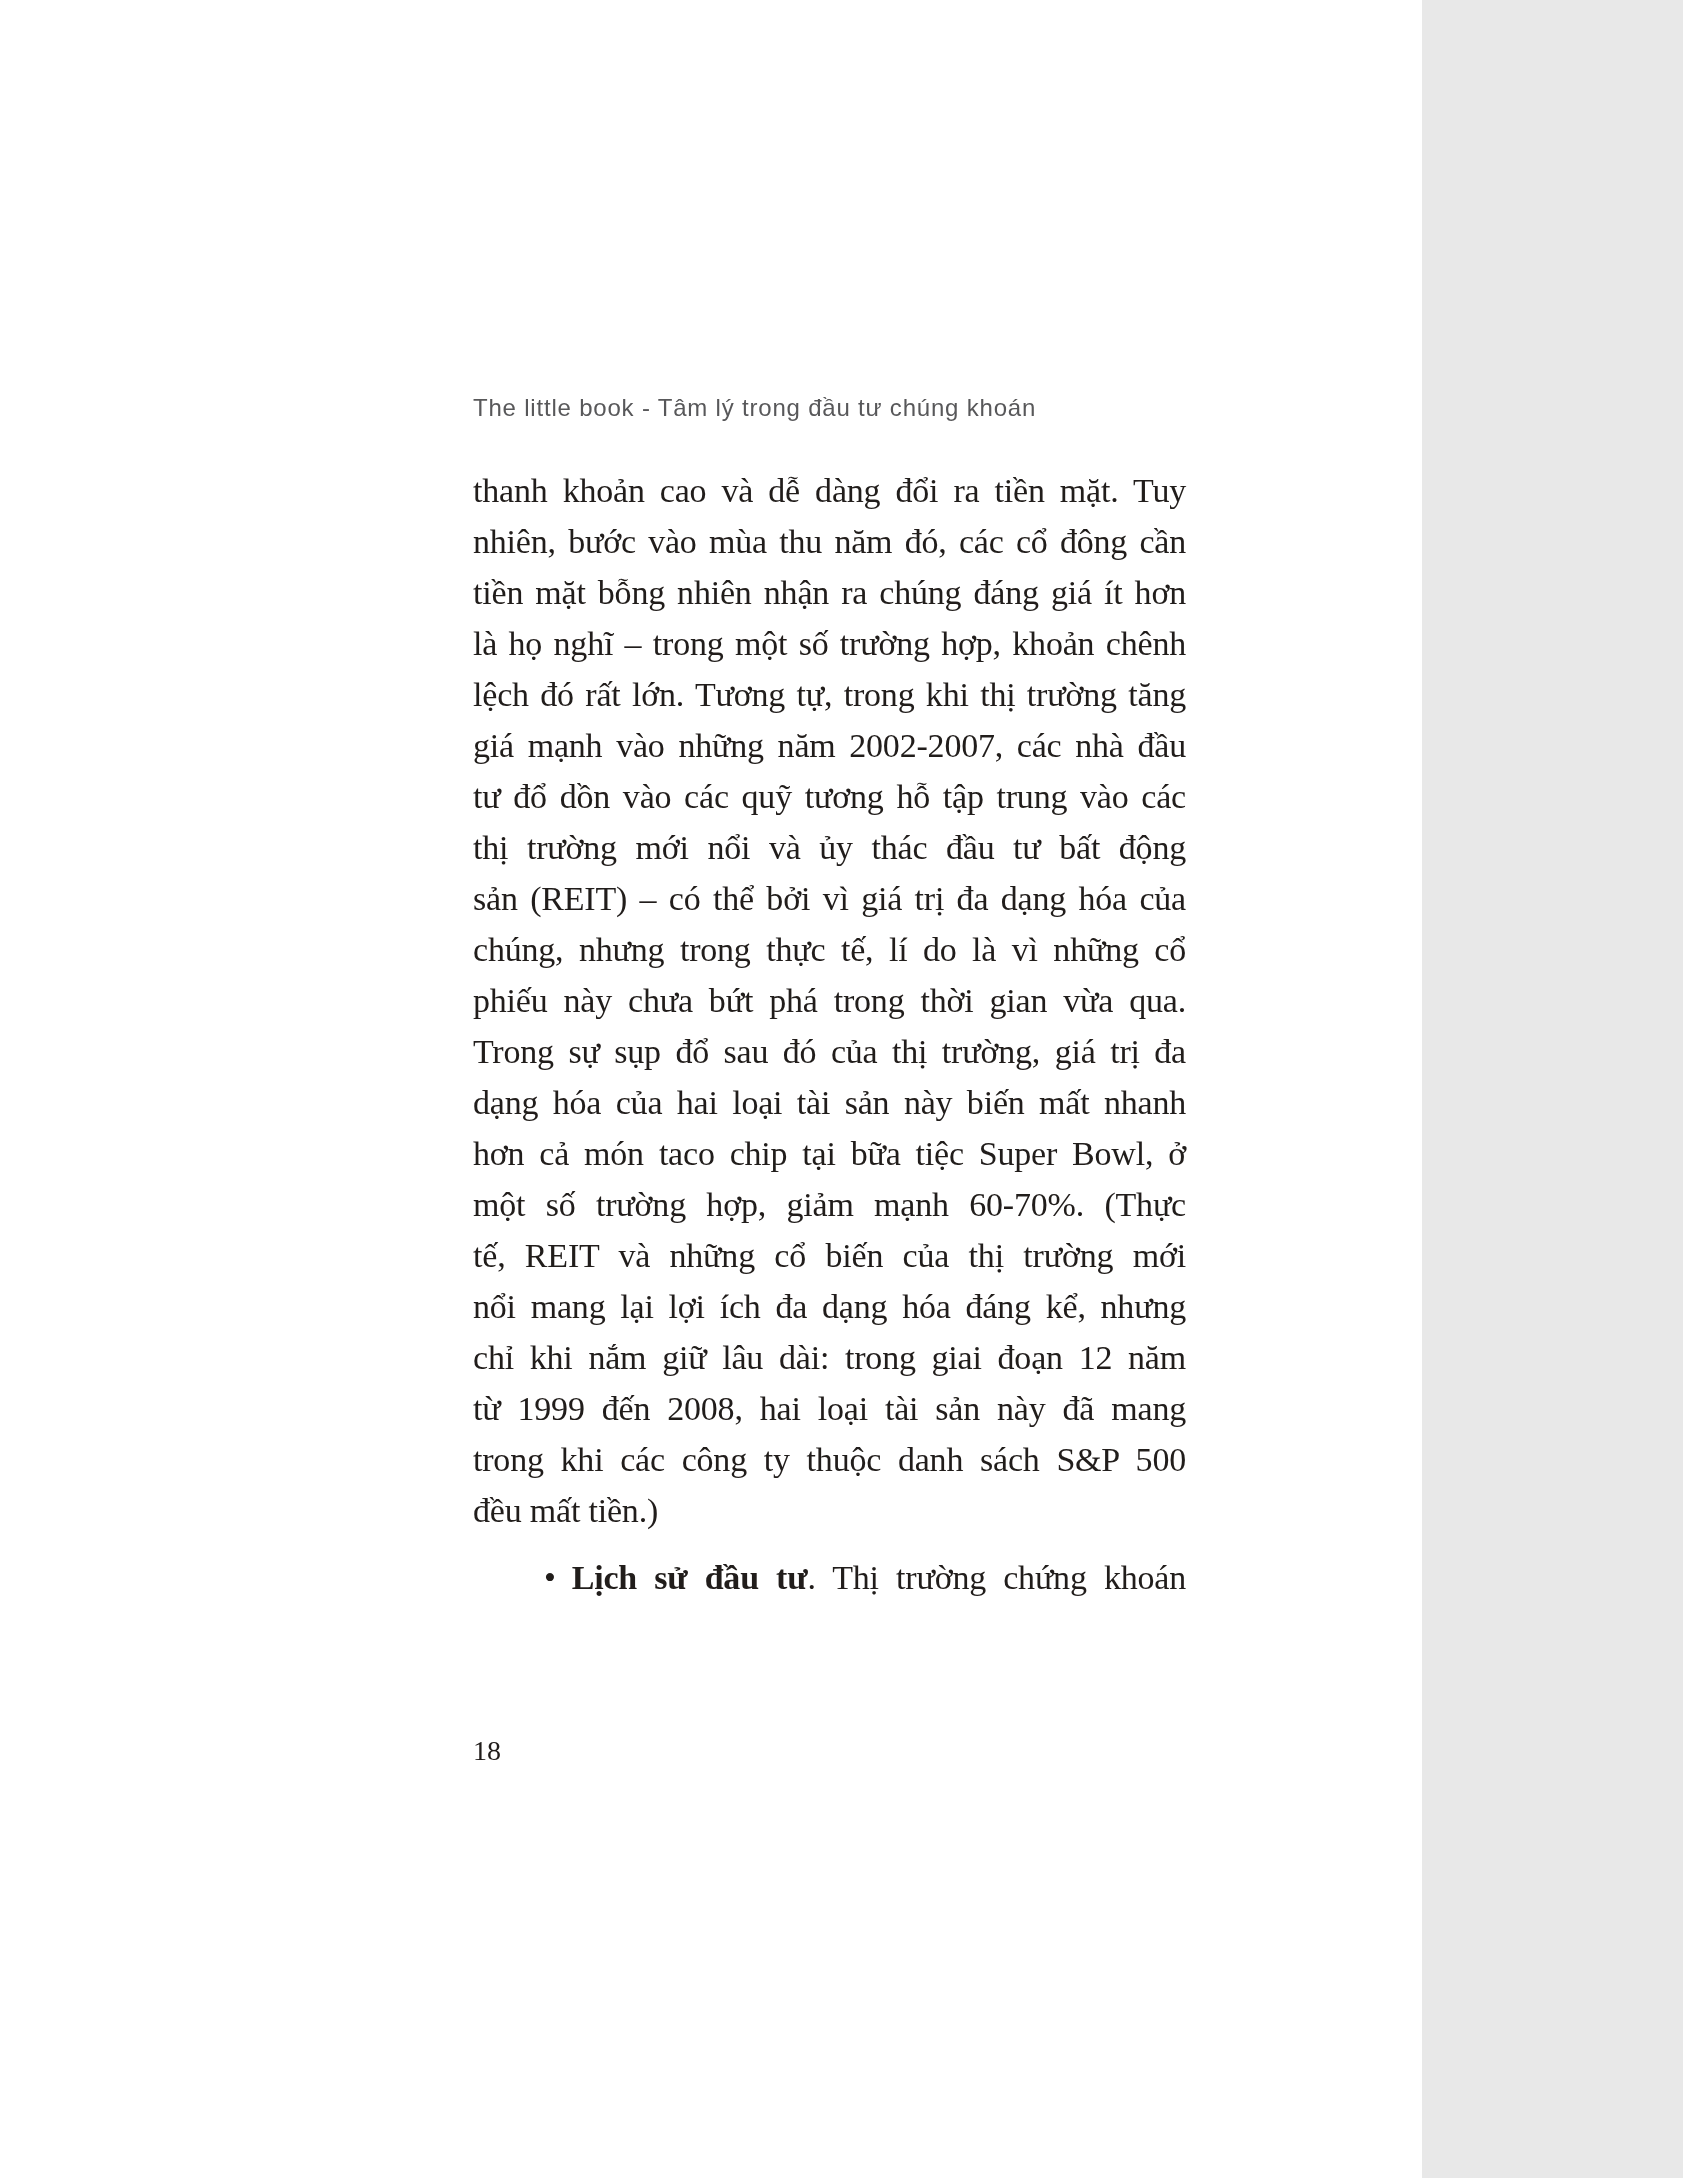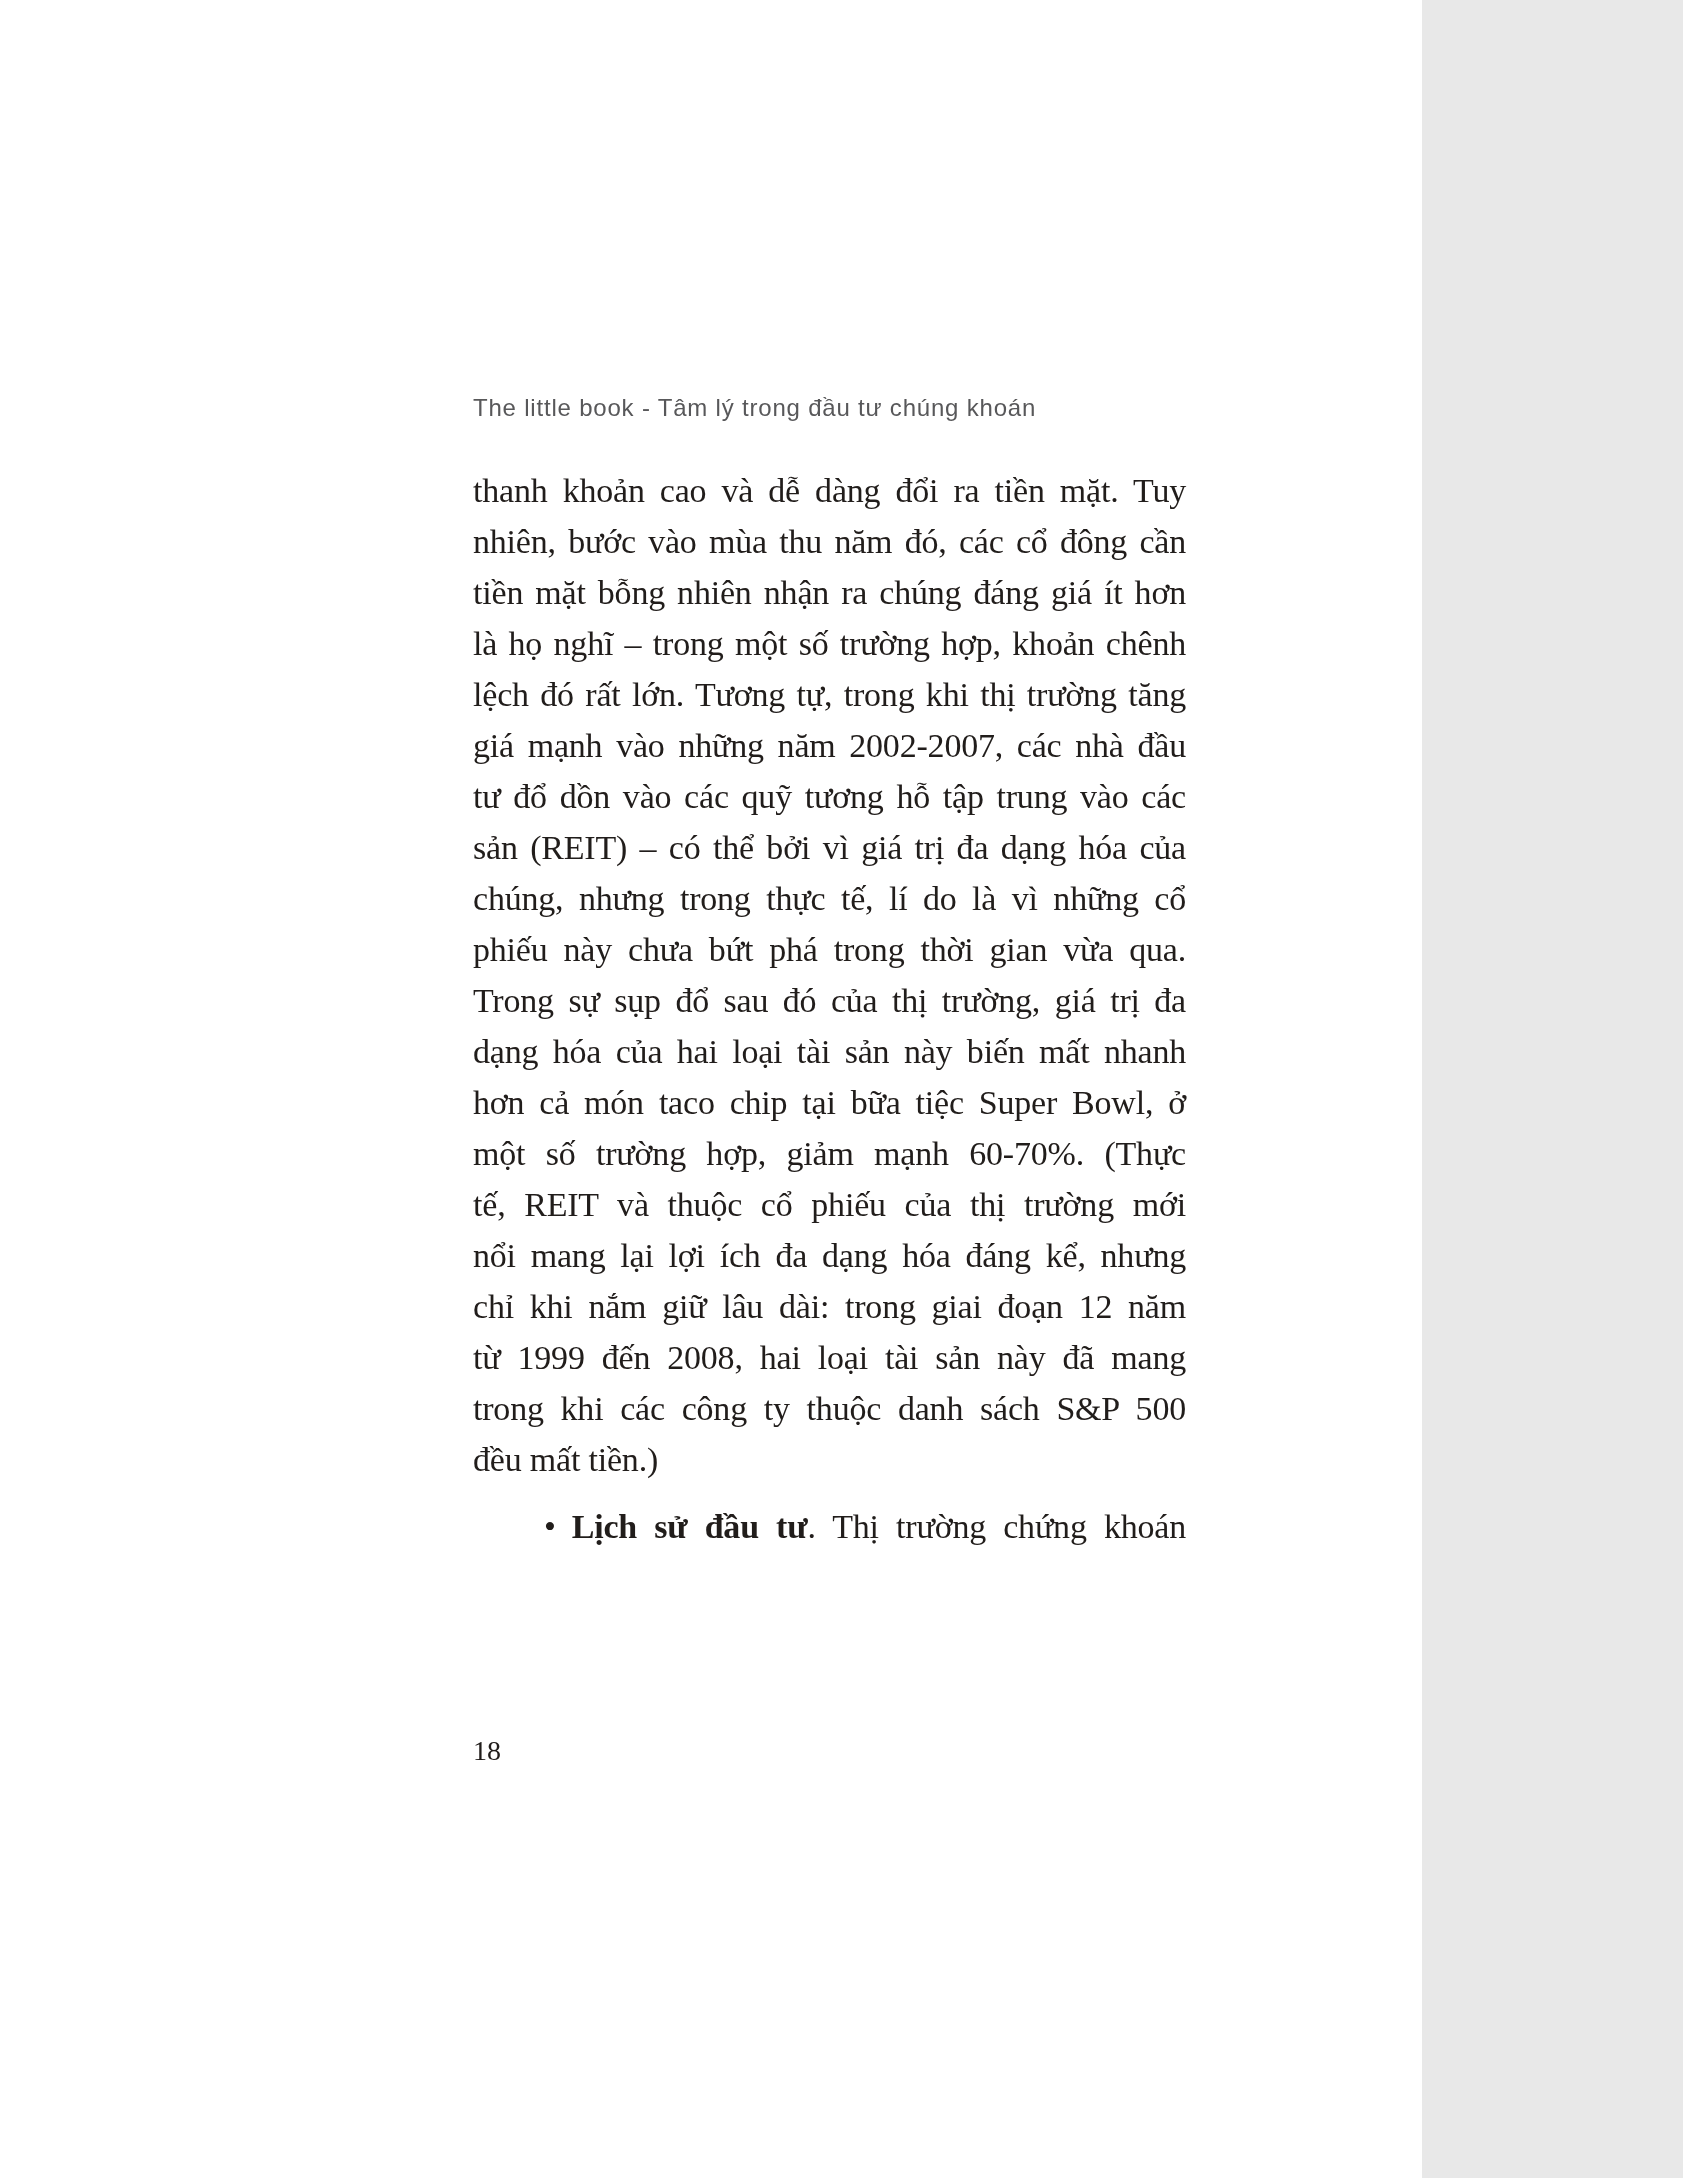--- a/index.html
+++ b/index.html
@@ -71,28 +71,29 @@
 
   <div class="text-column">
 
     <div class="line">thanh khoản cao và dễ dàng đổi ra tiền mặt. Tuy</div>
     <div class="line">nhiên, bước vào mùa thu năm đó, các cổ đông cần</div>
     <div class="line">tiền mặt bỗng nhiên nhận ra chúng đáng giá ít hơn</div>
     <div class="line">là họ nghĩ – trong một số trường hợp, khoản chênh</div>
     <div class="line">lệch đó rất lớn. Tương tự, trong khi thị trường tăng</div>
     <div class="line">giá mạnh vào những năm 2002-2007, các nhà đầu</div>
     <div class="line">tư đổ dồn vào các quỹ tương hỗ tập trung vào các</div>
+    <div class="line">thị trường mới nổi và ủy thác đầu tư bất động</div>
     <div class="line">sản (REIT) – có thể bởi vì giá trị đa dạng hóa của</div>
     <div class="line">chúng, nhưng trong thực tế, lí do là vì những cổ</div>
     <div class="line">phiếu này chưa bứt phá trong thời gian vừa qua.</div>
     <div class="line">Trong sự sụp đổ sau đó của thị trường, giá trị đa</div>
     <div class="line">dạng hóa của hai loại tài sản này biến mất nhanh</div>
     <div class="line">hơn cả món taco chip tại bữa tiệc Super Bowl, ở</div>
     <div class="line">một số trường hợp, giảm mạnh 60-70%. (Thực</div>
-    <div class="line">tế, REIT và thuộc cổ phiếu của thị trường mới</div>
+    <div class="line">tế, REIT và những cổ biến của thị trường mới</div>
     <div class="line">nổi mang lại lợi ích đa dạng hóa đáng kể, nhưng</div>
     <div class="line">chỉ khi nắm giữ lâu dài: trong giai đoạn 12 năm</div>
     <div class="line">từ 1999 đến 2008, hai loại tài sản này đã mang</div>
     <div class="line">trong khi các công ty thuộc danh sách S&amp;P 500</div>
     <div class="line last">đều mất tiền.)</div>
 
     <div class="bullet-para">
       <div class="line bullet-line">
         <span class="bullet-marker">•</span><span class="bold-term">Lịch sử đầu tư</span><span>. Thị trường chứng khoán</span>
       </div>

